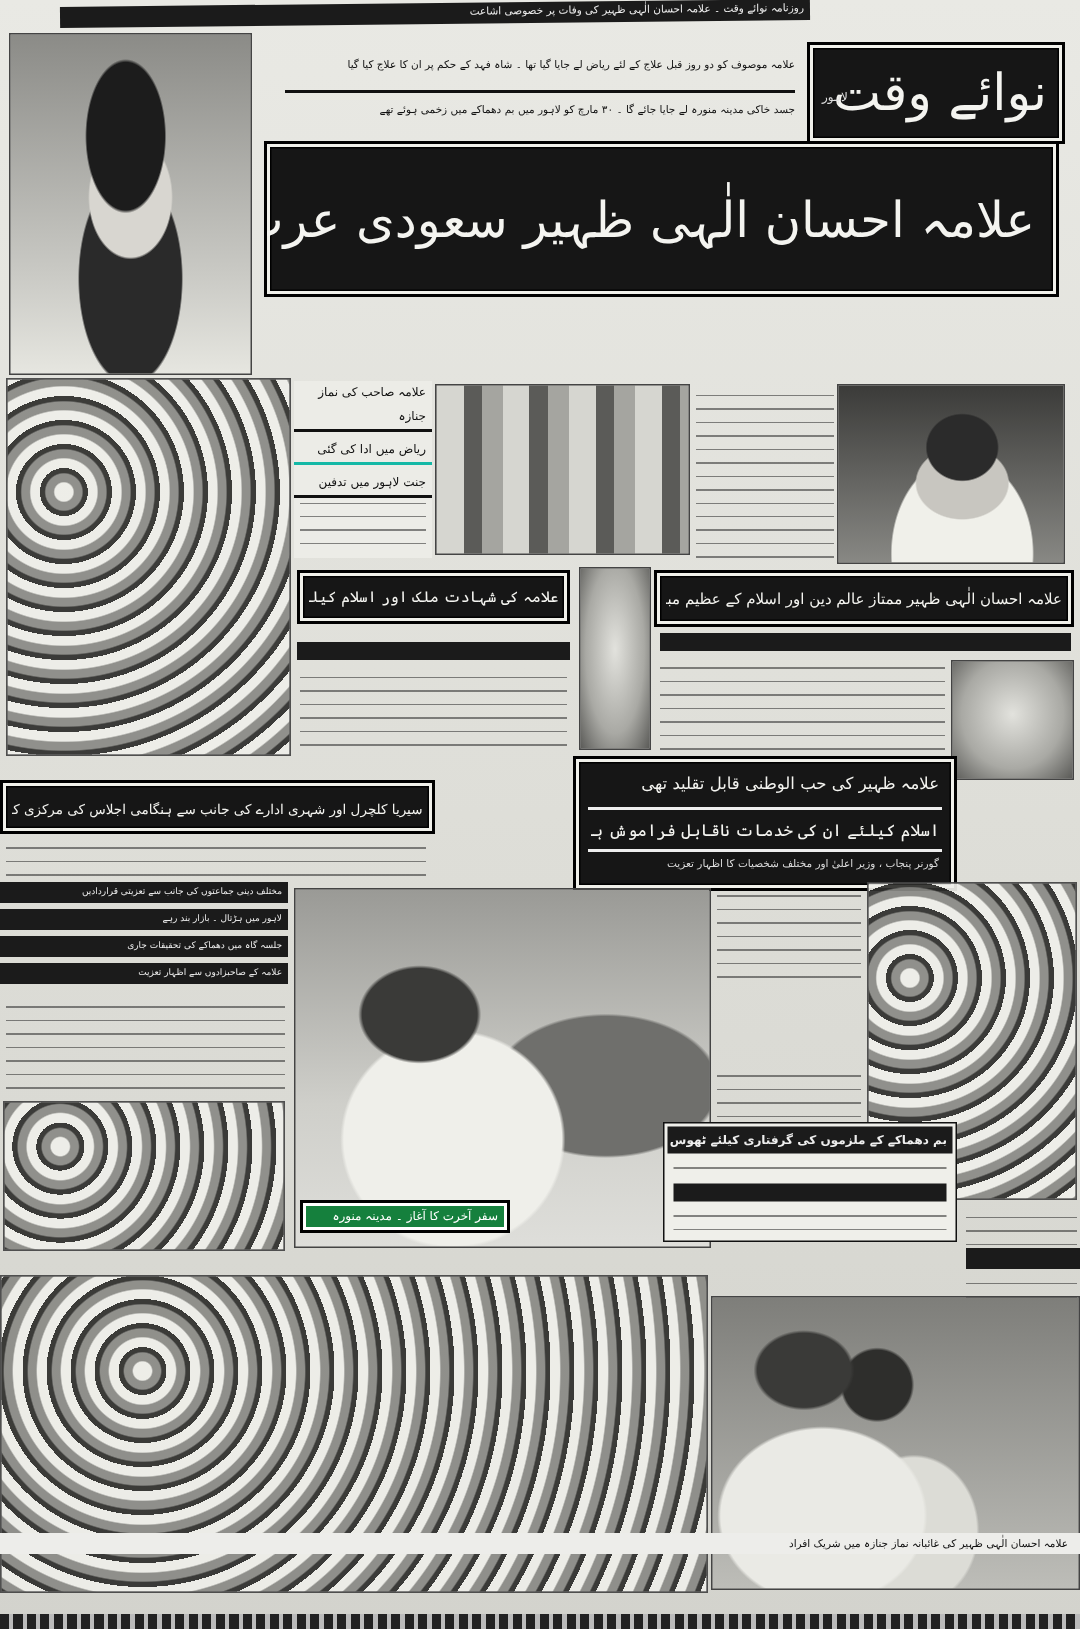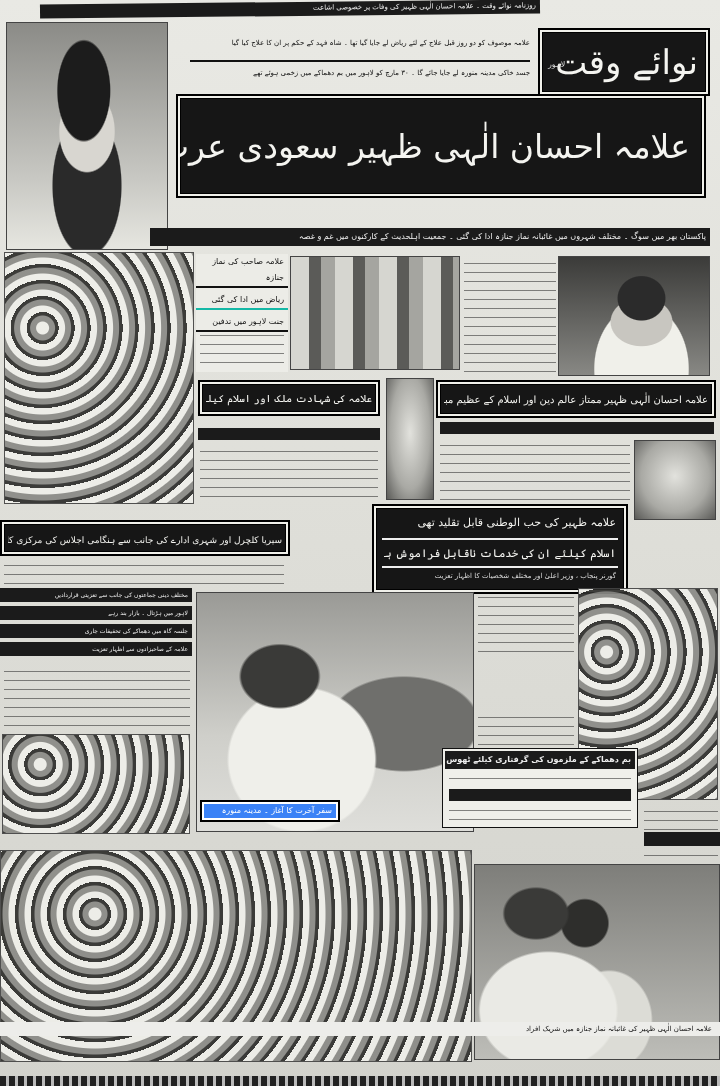--- a/index.html
+++ b/index.html
@@ -44,21 +44,20 @@
   </div>
 
   <div class="abs rtl" style="left:185px;top:38px;width:345px;font-size:7px;line-height:11px;white-space:nowrap;overflow:hidden;">علامہ موصوف کو دو روز قبل علاج کے لئے ریاض لے جایا گیا تھا ۔ شاہ فہد کے حکم پر ان کا علاج کیا گیا</div>
   <div class="rule" style="left:190px;top:60px;width:340px;height:2px;"></div>
   <div class="abs rtl" style="left:185px;top:68px;width:345px;font-size:7px;line-height:11px;white-space:nowrap;overflow:hidden;text-align:right;">جسد خاکی مدینہ منورہ لے جایا جائے گا ۔ ۳۰ مارچ کو لاہور میں بم دھماکے میں زخمی ہوئے تھے</div>
 
   <div class="blackbar" style="left:176px;top:94px;width:530px;height:104px;">
     <div class="t rtl" style="position:absolute;right:14px;left:14px;top:24px;font-size:33px;line-height:54px;text-align:center;">علامہ احسان الٰہی ظہیر سعودی عرب میں انتقال کر گئے</div>
   </div>
 
-  <div class="strip rtl" style="left:150px;top:228px;width:560px;height:18px;line-height:18px;font-size:8px;">پاکستان بھر میں سوگ ۔ مختلف شہروں میں غائبانہ نماز جنازہ ادا کی گئی ۔ جمعیت اہلحدیث کے کارکنوں میں غم و غصہ</div>
 
   <div class="photo crowd" style="left:4px;top:252px;width:190px;height:252px;"></div>
 
   <div class="abs" style="left:196px;top:254px;width:92px;height:118px;background:#ecece7;">
     <div class="rtl" style="font-size:8px;line-height:16px;padding-right:4px;border-bottom:2px solid #111;">علامہ صاحب کی نماز جنازہ</div>
     <div class="rtl" style="font-size:8px;line-height:16px;padding-right:4px;border-bottom:2px solid #14b8a6;margin-top:4px;">ریاض میں ادا کی گئی</div>
     <div class="rtl" style="font-size:8px;line-height:16px;padding-right:4px;border-bottom:2px solid #111;margin-top:4px;">جنت لاہور میں تدفین</div>
     <div class="lines" style="left:4px;right:4px;top:76px;height:40px;"></div>
   </div>
 
@@ -86,21 +85,21 @@
   </div>
   <div class="strip" style="left:440px;top:422px;width:274px;height:12px;"></div>
   <div class="lines" style="left:440px;top:440px;width:190px;height:60px;"></div>
   <div class="photo light" style="left:634px;top:440px;width:82px;height:80px;"></div>
 
   <div class="blackbar" style="left:0px;top:520px;width:290px;height:36px;">
     <div class="t rtl" style="position:absolute;right:6px;left:6px;top:9px;font-size:9px;line-height:18px;overflow:hidden;">سیریا کلچرل اور شہری ادارے کی جانب سے ہنگامی اجلاس کی مرکزی کانفرنس</div>
   </div>
   <div class="lines" style="left:4px;top:560px;width:280px;height:24px;"></div>
 
-  <div class="blackbar" style="left:372px;top:504px;width:256px;height:90px;">
+  <div class="blackbar" style="left:382px;top:504px;width:256px;height:90px;">
     <div class="t rtl" style="position:absolute;right:10px;left:10px;top:8px;font-size:11px;line-height:18px;overflow:hidden;">علامہ ظہیر کی حب الوطنی قابل تقلید تھی</div>
     <div style="position:absolute;left:8px;right:8px;top:32px;height:2px;background:#eee;"></div>
     <div class="t rtl" style="position:absolute;right:10px;left:10px;top:38px;font-size:11px;line-height:20px;overflow:hidden;">اسلام کیلئے ان کی خدمات ناقابل فراموش ہیں</div>
     <div style="position:absolute;left:8px;right:8px;top:60px;height:2px;background:#eee;"></div>
     <div class="rtl" style="position:absolute;right:10px;left:10px;top:64px;font-size:7px;line-height:12px;color:#ddd;white-space:nowrap;overflow:hidden;">گورنر پنجاب ، وزیر اعلیٰ اور مختلف شخصیات کا اظہار تعزیت</div>
   </div>
 
   <div class="abs" style="left:0;top:588px;width:194px;">
     <div class="strip rtl" style="position:relative;width:192px;height:14px;margin-bottom:4px;font-size:6px;line-height:14px;">مختلف دینی جماعتوں کی جانب سے تعزیتی قراردادیں</div>
     <div class="strip rtl" style="position:relative;width:192px;height:14px;margin-bottom:4px;font-size:6px;line-height:14px;">لاہور میں ہڑتال ۔ بازار بند رہے</div>
@@ -108,21 +107,21 @@
     <div class="strip rtl" style="position:relative;width:192px;height:14px;margin-bottom:4px;font-size:6px;line-height:14px;">علامہ کے صاحبزادوں سے اظہار تعزیت</div>
   </div>
   <div class="lines" style="left:4px;top:666px;width:186px;height:64px;"></div>
 
   <div class="photo" style="left:196px;top:592px;width:278px;height:240px;
               background: radial-gradient(ellipse at 30% 35%, #3a3a38 0 14%, transparent 15%),
                           radial-gradient(ellipse at 38% 70%, #efefea 0 30%, transparent 31%),
                           radial-gradient(ellipse at 75% 55%, #6f6f6c 0 25%, transparent 26%),
                           linear-gradient(180deg,#9a9a96,#cfcfca 60%,#dededa);"></div>
   <div class="smallbox rtl" style="left:200px;top:800px;width:140px;height:22px;border:2px solid #000;background:#fff;">
-    <div style="margin:2px;background:#3b82f6;color:#fff;font-size:8px;line-height:14px;padding:0 4px;white-space:nowrap;overflow:hidden;">سفر آخرت کا آغاز ۔ مدینہ منورہ</div>
+    <div style="margin:2px;background:#15803d;color:#fff;font-size:8px;line-height:14px;padding:0 4px;white-space:nowrap;overflow:hidden;">سفر آخرت کا آغاز ۔ مدینہ منورہ</div>
   </div>
 
   <div class="lines" style="left:478px;top:592px;width:96px;height:60px;"></div>
   <div class="lines" style="left:478px;top:712px;width:96px;height:34px;"></div>
 
   <div class="photo crowd" style="left:578px;top:588px;width:140px;height:212px;"></div>
 
   <div class="abs" style="left:442px;top:748px;width:196px;height:80px;background:#efefea;border:1px solid #111;">
     <div class="strip rtl" style="position:absolute;left:2px;right:2px;top:2px;height:18px;font-size:8px;line-height:18px;font-weight:bold;">بم دھماکے کے ملزموں کی گرفتاری کیلئے ٹھوس کارروائی کی جائے</div>
     <div class="lines" style="left:6px;right:6px;top:24px;height:12px;"></div>

